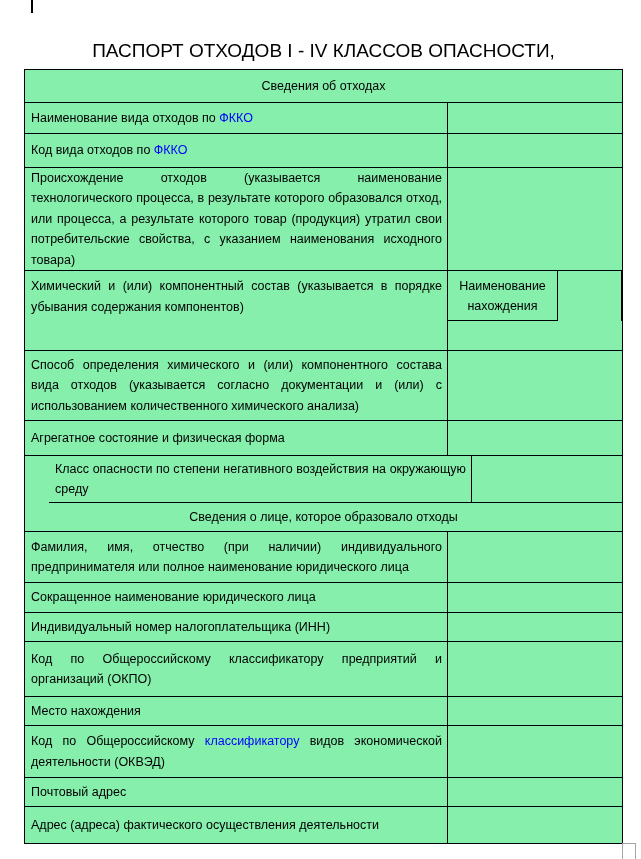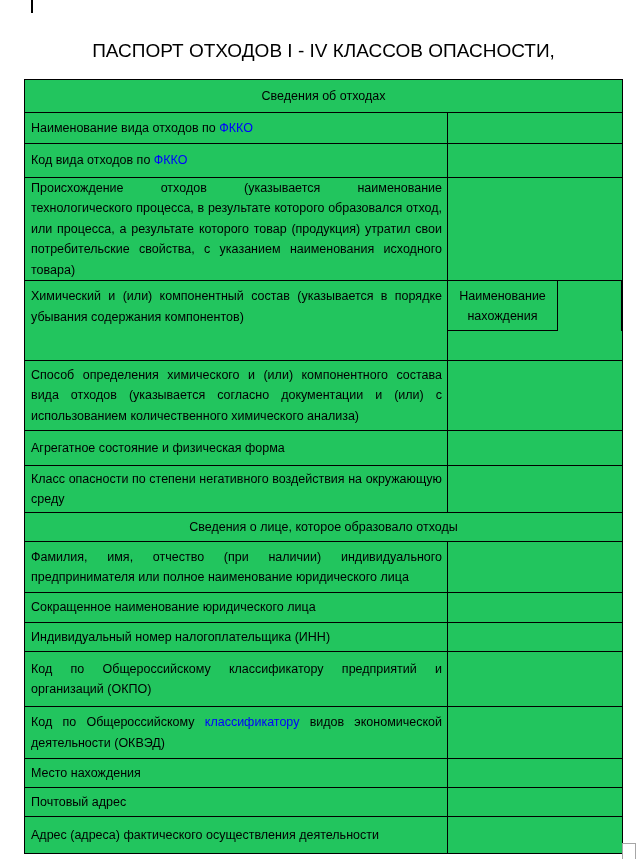--- a/index.html
+++ b/index.html
@@ -17,24 +17,24 @@
   }
   .cursor{
     position:absolute;left:31px;top:0;width:2px;height:13px;
     background:#000;
   }
   .doc-title{
     position:absolute;left:24px;top:40px;width:599px;
     text-align:center;font-size:19px;line-height:21px;color:var(--text);
   }
   .waste-table{
-    position:absolute;left:24px;top:79px;width:599px;
+    position:absolute;left:24px;top:69px;width:599px;
     border:1.5px solid var(--border);
     box-sizing:border-box;
-    background:#22c55e;
+    background:#86efac;
   }
   .row{
     display:grid;
     box-sizing:border-box;
     border-bottom:1.5px solid var(--border);
   }
   .row:last-child{border-bottom:none;}
   .row.field{grid-template-columns:423px 1fr;}
   .row.section{grid-template-columns:1fr;}
   .row.chem{grid-template-columns:423px 110px 1fr;grid-template-rows:50px 1fr;}
@@ -119,21 +119,21 @@
         <div class="txt"><span>Способ определения химического и (или) компонентного состава вида отходов (указывается согласно документации и (или) с использованием количественного химического анализа)</span></div>
       </div>
       <div class="cell value-cell"></div>
     </div>
     <div class="row field" style="height: 35px;">
       <div class="cell label-cell">
         <div class="txt"><span>Агрегатное состояние и физическая форма</span></div>
       </div>
       <div class="cell value-cell"></div>
     </div>
-    <div class="row field" style="height: 47px;">
+    <div class="row field" style="height: 47px; margin-left: 24px;">
       <div class="cell label-cell justify">
         <div class="txt"><span>Класс опасности по степени негативного воздействия на окружающую среду</span></div>
       </div>
       <div class="cell value-cell"></div>
     </div>
     <div class="row section" style="height: 29px;">
       <div class="cell section-cell">
         <div class="txt">Сведения о лице, которое образовало отходы</div>
       </div>
     </div>
@@ -154,29 +154,29 @@
         <div class="txt"><span>Индивидуальный номер налогоплательщика (ИНН)</span></div>
       </div>
       <div class="cell value-cell"></div>
     </div>
     <div class="row field" style="height: 55px; gap: 31px;">
       <div class="cell label-cell justify">
         <div class="txt"><span>Код по Общероссийскому классификатору предприятий и организаций (ОКПО)</span></div>
       </div>
       <div class="cell value-cell"></div>
     </div>
+    <div class="row field" style="height: 29px;">
+      <div class="cell label-cell">
+        <div class="txt"><span>Место нахождения</span></div>
+      </div>
+      <div class="cell value-cell"></div>
+    </div>
     <div class="row field" style="height: 52px;">
       <div class="cell label-cell justify">
         <div class="txt"><span>Код по Общероссийскому </span><span class="link">классификатору</span><span> видов экономической деятельности (ОКВЭД)</span></div>
-      </div>
-      <div class="cell value-cell"></div>
-    </div>
-    <div class="row field" style="height: 29px;">
-      <div class="cell label-cell">
-        <div class="txt"><span>Место нахождения</span></div>
       </div>
       <div class="cell value-cell"></div>
     </div>
     <div class="row field" style="height: 29px;">
       <div class="cell label-cell">
         <div class="txt"><span>Почтовый адрес</span></div>
       </div>
       <div class="cell value-cell"></div>
     </div>
     <div class="row field" style="height: 36px;">

